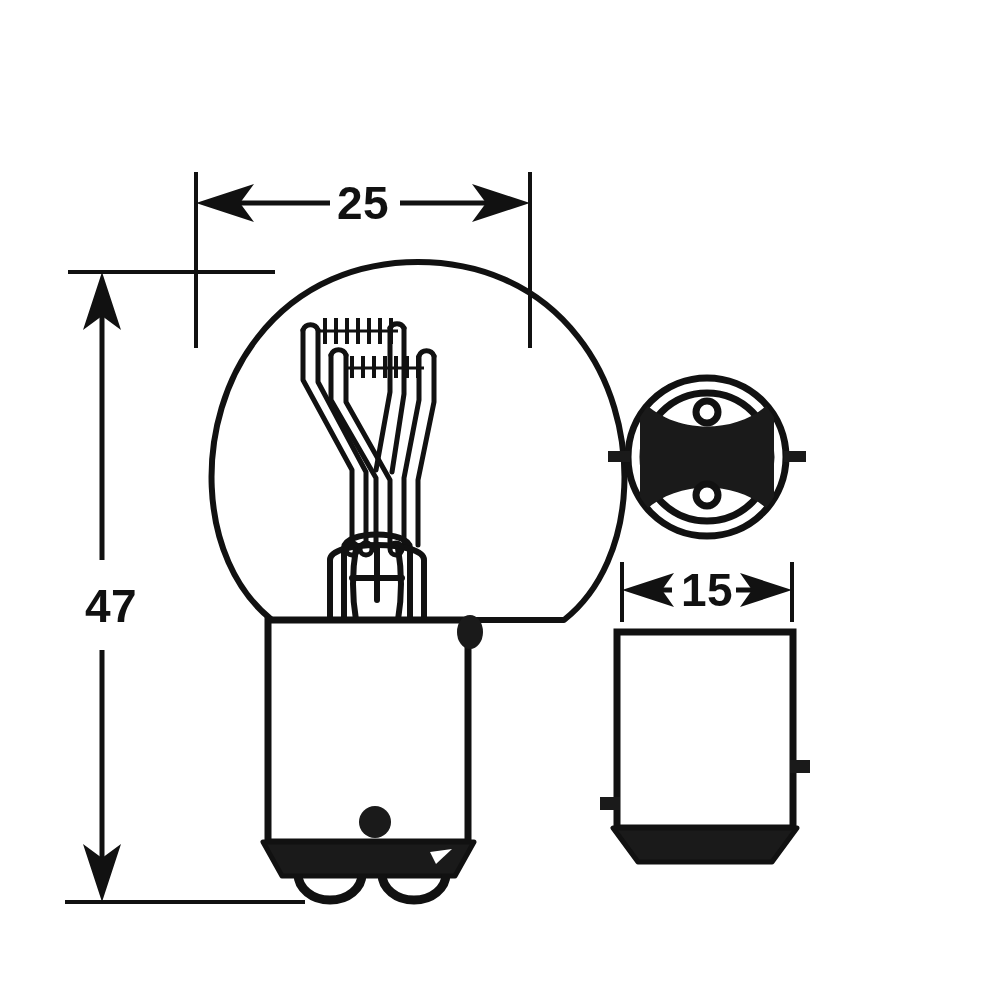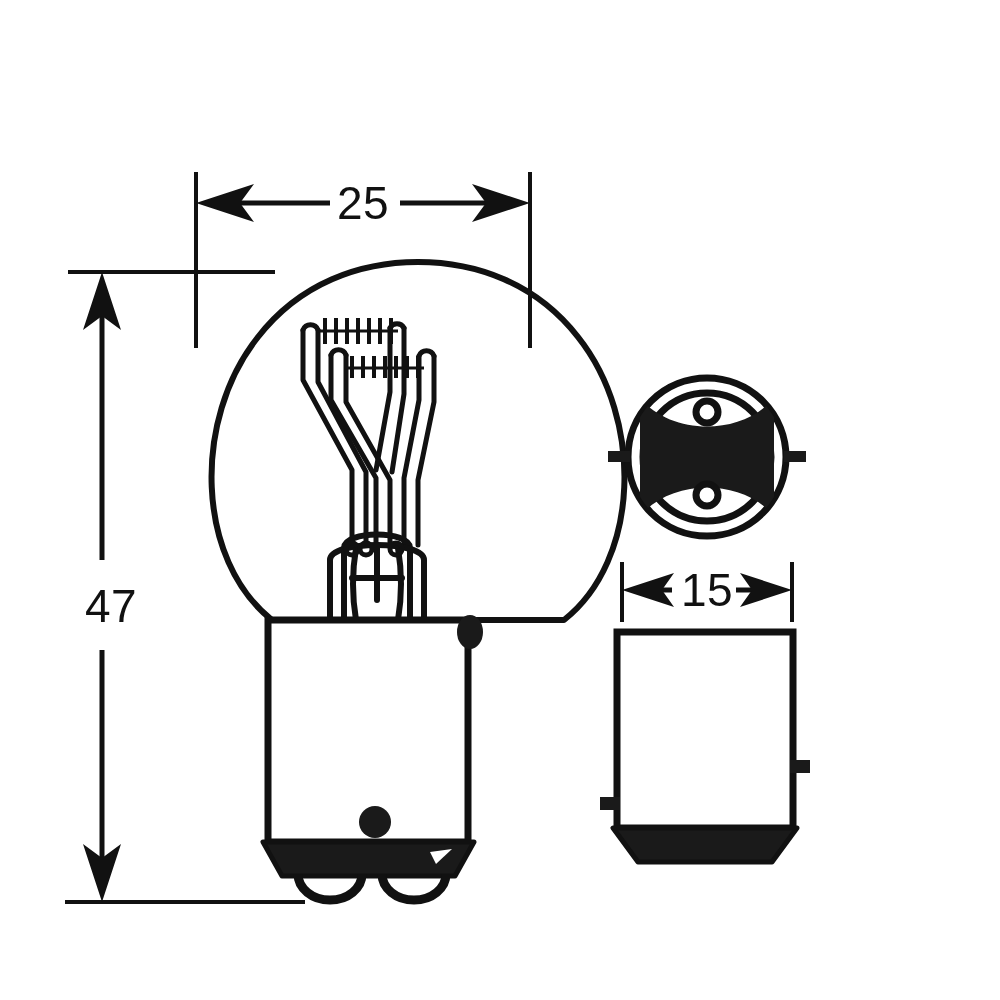--- a/index.html
+++ b/index.html
@@ -14,20 +14,21 @@
     font-family: "Liberation Sans", sans-serif;
     overflow: hidden;
     position: relative;
   }
   #drawing-root {
     position: absolute;
     top: 0;
     left: 0;
     width: 1000px;
     height: 780px;
+    font-weight: bold;
   }
   svg.drawing {
     display: block;
     width: 1000px;
     height: 1000px;
     background: #ffffff;
   }
   .dim-text {
     font-family: "Liberation Sans", sans-serif;
     font-size: 46px;

